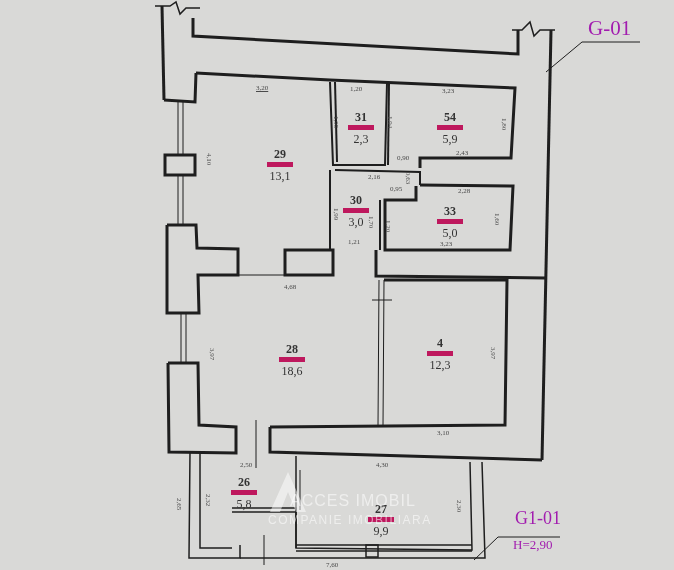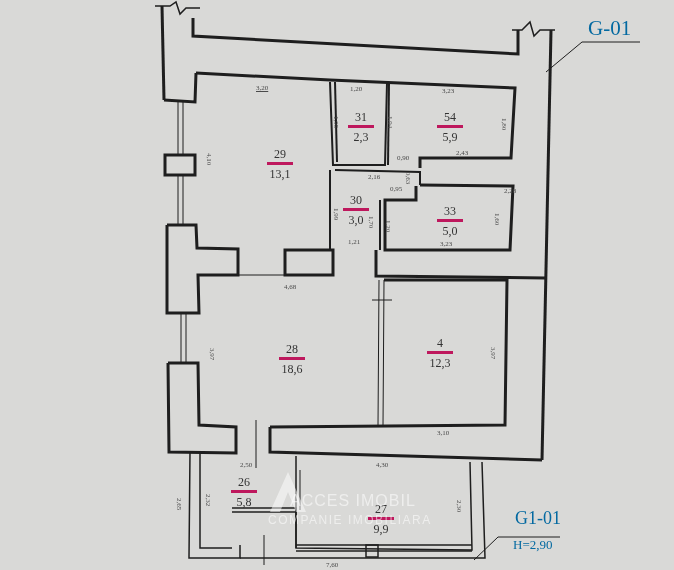--- a/index.html
+++ b/index.html
@@ -1,23 +1,23 @@
 <!DOCTYPE html>
 <html><head>
 <meta charset="utf-8">
 <style>
   html, body { margin:0; padding:0; }
   body { width:674px; height:570px; background:#d9d9d7; overflow:hidden; position:relative; font-family:"Liberation Serif", serif; }
   #plan { position:absolute; left:0; top:0; }
   .dim { position:absolute; color:#4a4a4a; font-size:7px; font-family:"Liberation Serif", serif; white-space:nowrap; }
   .dim.v { transform:rotate(90deg); transform-origin:center; }
   .room { position:absolute; text-align:center; color:#333; font-family:"Liberation Serif", serif; font-size:12px; line-height:1; }
-  .room .num { display:block; padding-bottom:2px; border-bottom:3px solid #be185d; margin:0 auto; width:26px; }
+  .room .num { display:block; padding-bottom:2px; border-bottom:5px solid #be185d; margin:0 auto; width:26px;font-weight:bold; }
   .room .area { display:block; padding-top:3px; }
-  .tag { position:absolute; font-family:"Liberation Serif", serif; color:#0369a1; }
+  .tag { position:absolute; font-family:"Liberation Serif", serif; color:#a21caf; }
   .wm { position:absolute; color:rgba(255,255,255,0.55); font-family:"Liberation Sans", sans-serif; }
 </style>
 </head>
 <body>
 
 <svg id="plan" width="674" height="570" viewBox="0 0 674 570" xmlns="http://www.w3.org/2000/svg">
   <g fill="none" stroke="#1e1e1e" stroke-width="3" stroke-linejoin="miter">
 
     <polyline points="193,18 193,36 518,54 518,30"></polyline>
     <polyline stroke-width="1.5" points="155,6 170,6 176,2 180,14 186,8 200,8"></polyline>
@@ -129,21 +129,21 @@
 <span class="dim" style="left:442px;top:87px;">3,23</span>
 <span class="dim v" style="left:498px;top:120px;">1,80</span>
 <span class="dim" style="left:456px;top:149px;">2,43</span>
 <span class="dim" style="left:397px;top:154px;">0,90</span>
 <span class="dim" style="left:368px;top:173px;">2,16</span>
 <span class="dim" style="left:390px;top:185px;">0,95</span>
 <span class="dim v" style="left:402px;top:174px;">0,63</span>
 <span class="dim v" style="left:330px;top:210px;">1,99</span>
 <span class="dim v" style="left:365px;top:218px;">1,70</span>
 <span class="dim" style="left:348px;top:238px;">1,21</span>
-<span class="dim" style="left:458px;top:187px;margin-left:46px;">2,28</span>
+<span class="dim" style="left:458px;top:187px;">2,28</span>
 <span class="dim v" style="left:382px;top:222px;">1,20</span>
 <span class="dim v" style="left:491px;top:215px;">1,60</span>
 <span class="dim" style="left:440px;top:240px;">3,23</span>
 <span class="dim" style="left:284px;top:283px;">4,68</span>
 <span class="dim v" style="left:206px;top:350px;">3,97</span>
 <span class="dim v" style="left:487px;top:349px;">3,97</span>
 <span class="dim" style="left:437px;top:413px;margin-top:16px;">3,10</span>
 <span class="dim" style="left:240px;top:461px;">2,50</span>
 <span class="dim v" style="left:202px;top:496px;">2,32</span>
 <span class="dim v" style="left:173px;top:500px;">2,65</span>

